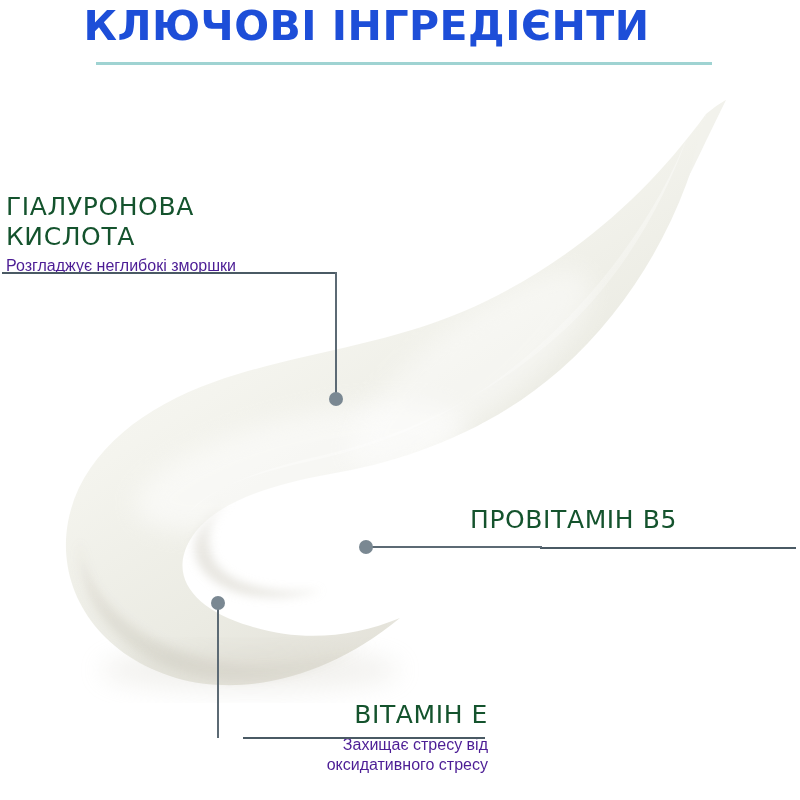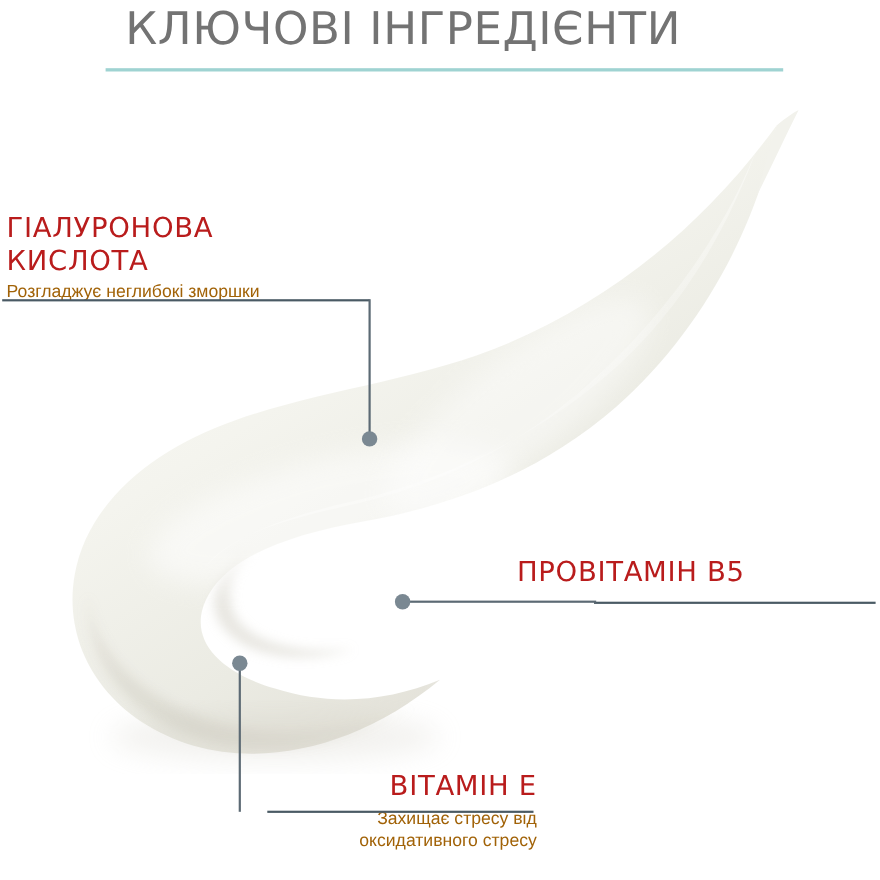--- a/index.html
+++ b/index.html
@@ -25,24 +25,24 @@
     width: 800px;
     height: 66px;
   }
   .header-title {
     position: absolute;
     top: 2px;
     left: 0;
     width: 733px;
     text-align: center;
     font-family: "DejaVu Sans", sans-serif;
-    font-weight: normal;
+    font-weight: bold;
     font-size: 41px;
     letter-spacing: 0.5px;
-    color: #737373;
+    color: #1d4ed8;
     white-space: nowrap;
   }
   .header-rule {
     position: absolute;
     top: 62px;
     left: 96px;
     width: 616px;
     height: 3px;
     background: #9fd3d2;
   }
@@ -57,28 +57,28 @@
   }
   .art svg { display: block; }
 
   
   .callout { position: absolute; }
   .callout .title {
     font-family: "DejaVu Sans", sans-serif;
     font-size: 25px;
     font-weight: normal;
     letter-spacing: 0.6px;
-    color: #b91c1c;
+    color: #14532d;
     line-height: 1.18;
     white-space: pre-line;
   }
   .callout .desc {
     font-family: "Liberation Sans", sans-serif;
     font-size: 16px;
-    color: #a16207;
+    color: #4c1d95;
     line-height: 1.30;
     white-space: pre-line;
     margin-top: 5px;
   }
 
   
   #callout-ha {
     top: 192px;
     left: 6px;
     width: 330px;

